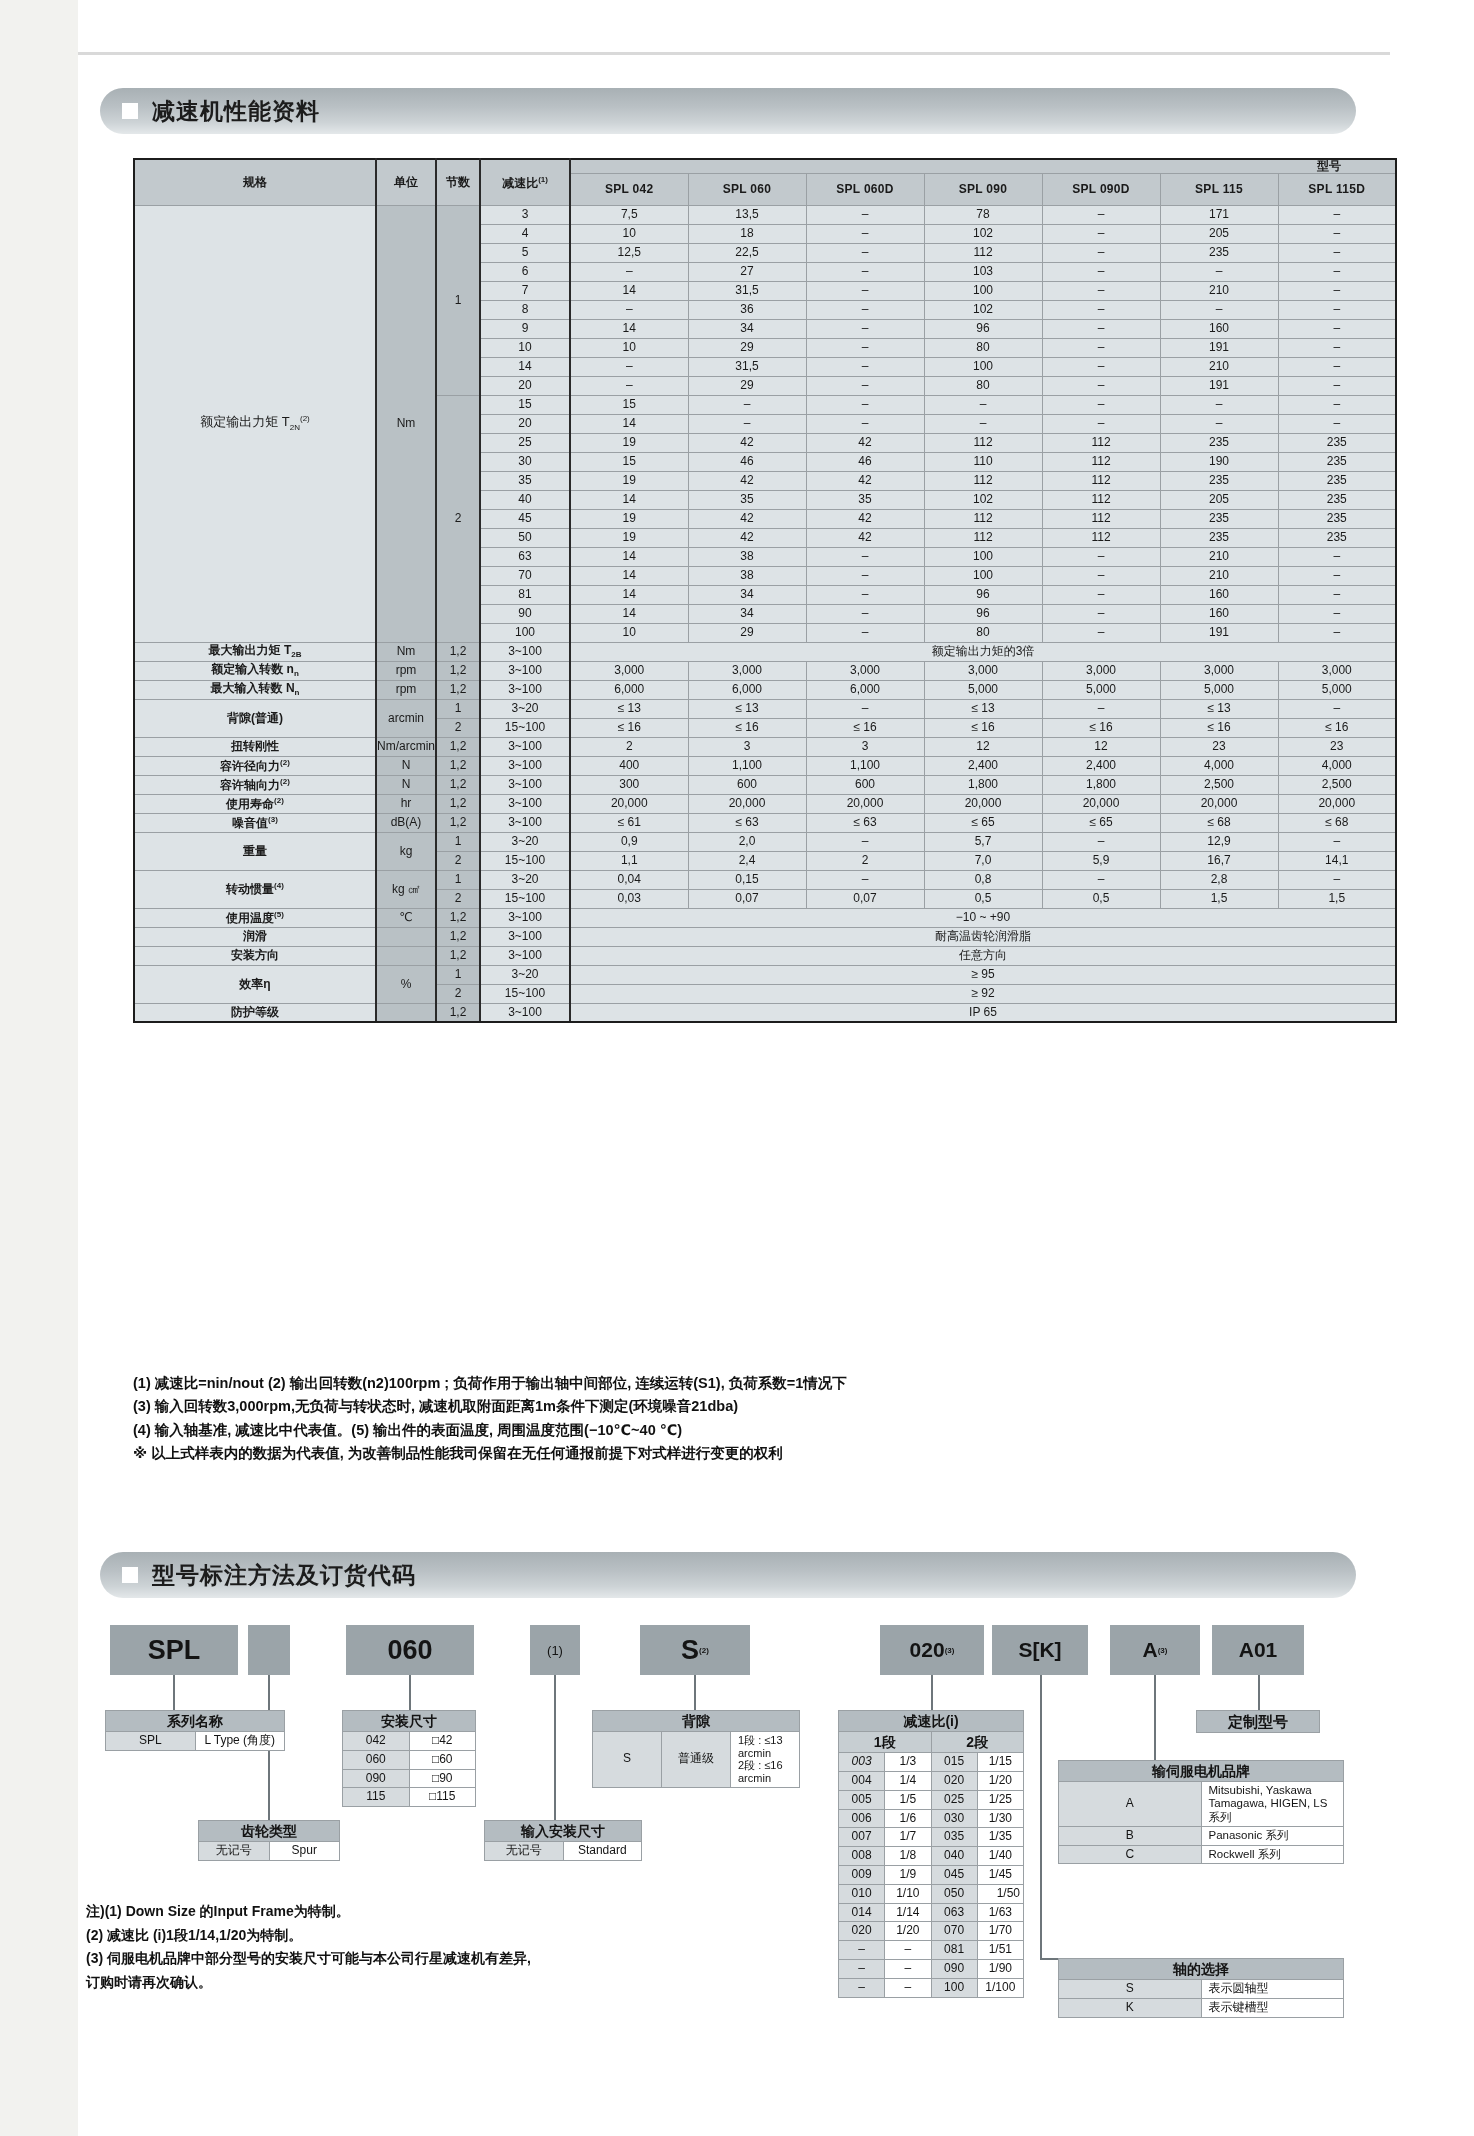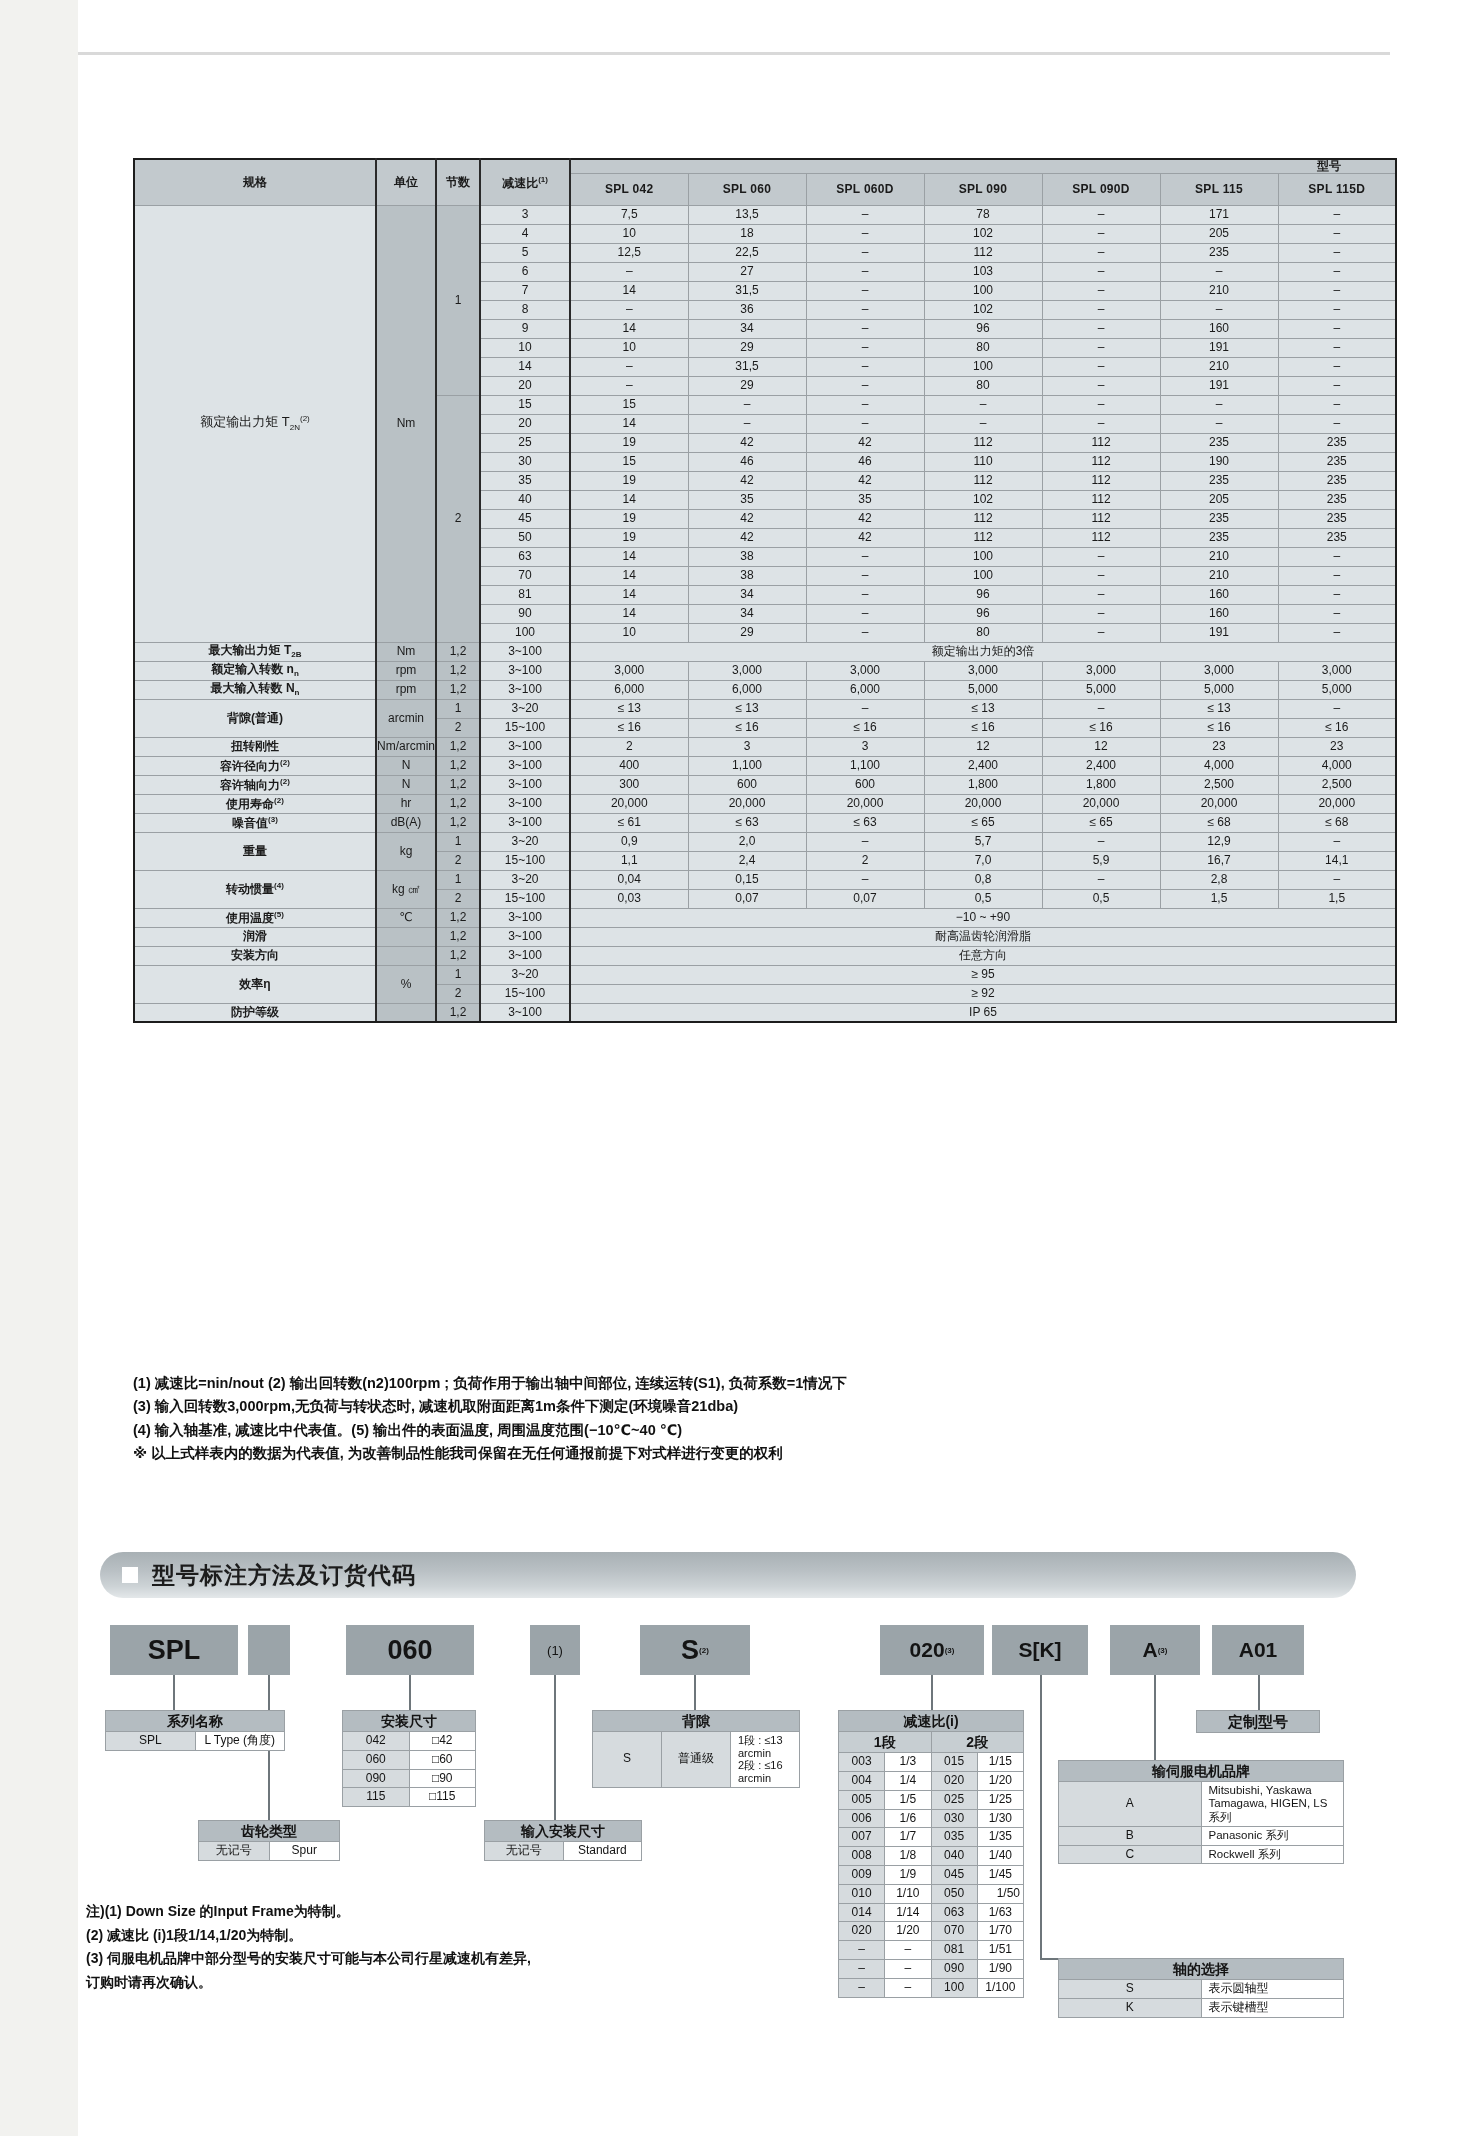--- a/index.html
+++ b/index.html
@@ -89,20 +89,24 @@
   .memo { position:absolute; font-size:14px; line-height:1.68; color:#111; font-weight:bold; }
   .memo div { white-space:nowrap; }
 </style>
 </head>
 <body>
 
 <div class="page">
   <div class="leftbar"></div>
   <div class="topline"></div>
 
+  <div class="banner" style="left:100px; top:88px; width:1256px;">
+    <span class="sq"></span>
+    <span class="btxt">减速机性能资料</span>
+  </div>
 
   <div style="position:absolute; left:133px; top:158px;">
     <table class="spec" id="spec-table">
       <colgroup>
         <col style="width:242px">
           <col style="width:60px">
           <col style="width:44px">
           <col style="width:90px">
         <col style="width:118px">
           <col style="width:118px">
@@ -712,21 +716,21 @@
   <table class="dtbl" id="ratio-table" style="left:838px; top:1710px; width:186px;">
     <tbody>
         <tr>
           <td class="head" colspan="4">减速比(i)</td>
         </tr>
     <tr>
       <td class="sub" colspan="2">1段</td>
       <td class="sub" colspan="2">2段</td>
     </tr>
   <tr>
-          <td class="key" style="width: 46px;">003</td>
+          <td class="key" style="width: 46px; font-style: italic;">003</td>
           <td class="val" style="width: 46px;">1/3</td>
           <td class="key" style="width: 46px;">015</td>
           <td class="val" style="width: 46px;">1/15</td>
         </tr>
         <tr>
           <td class="key" style="width: 46px;">004</td>
           <td class="val" style="width: 46px;">1/4</td>
           <td class="key" style="width: 46px;">020</td>
           <td class="val" style="width: 46px;">1/20</td>
         </tr>

